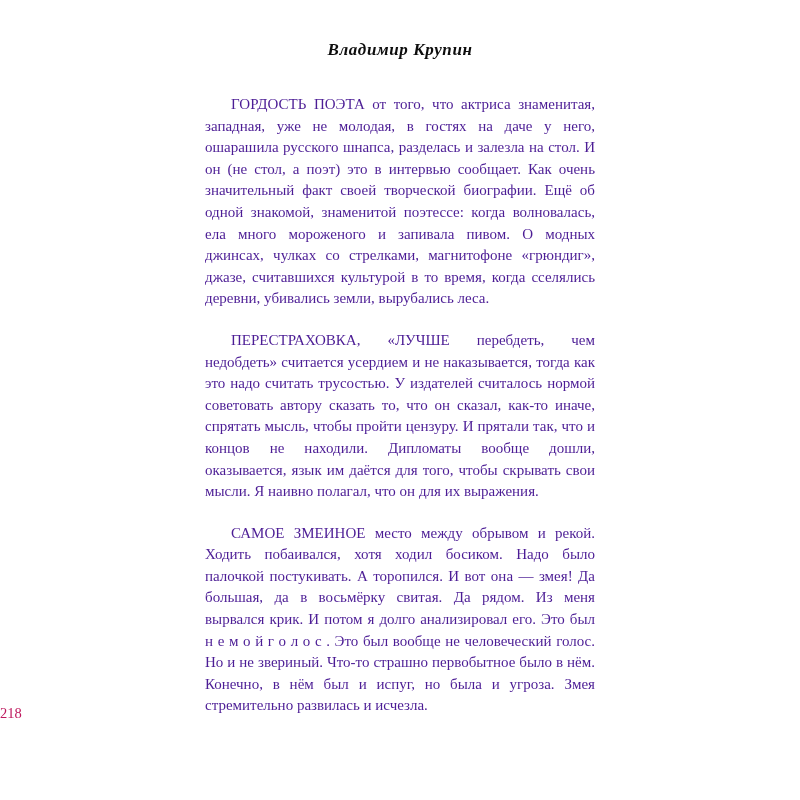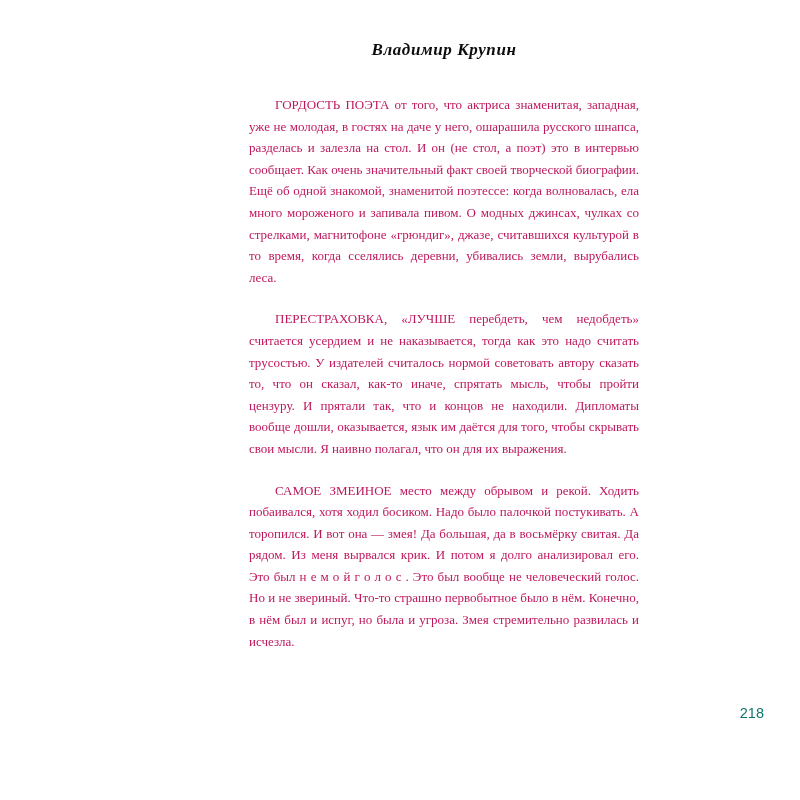--- a/index.html
+++ b/index.html
@@ -6,67 +6,66 @@
     margin: 0;
     padding: 0;
     background: #ffffff;
   }
   .page {
     position: relative;
     width: 720px;
     height: 800px;
     background: #ffffff;
     overflow: hidden;
-    margin-left: 44px;
   }
   .book-area {
     position: absolute;
     left: 205px;
     top: 40px;
     width: 390px;
     height: 730px;
   }
   .running-head {
     font-family: "Liberation Serif", serif;
     font-style: italic;
     font-weight: bold;
     font-size: 17px;
     color: #0d0d0d;
     text-align: center;
     margin: 0 0 34px 0;
     letter-spacing: 0.6px;
   }
   .body-text {
     font-family: "Liberation Serif", serif;
-    font-size: 13px;
+    font-size: 15px;
     line-height: 21.6px;
-    color: #be185d;
+    color: #4c1d95;
     text-align: justify;
     text-justify: inter-word;
     hyphens: manual;
   }
   .para {
     margin: 0;
     text-indent: 26px;
   }
   .para.gap {
     margin-top: 20px;
   }
   .para.nogap {
     margin-top: 0;
   }
   .folio {
     position: absolute;
     left: 0;
     right: 0;
     top: 705px;
-    text-align: right;
-    font-family: Liberation Sans, sans-serif;
+    text-align: left;
+    font-family: Liberation Serif, serif;
     font-size: 14.5px;
-    color: #0f766e;
+    color: #be185d;
   }
 </style>
 </head>
 <body>
 
 <div class="page">
   <div class="book-area">
 
     <div class="running-head">Владимир Крупин</div>
 

